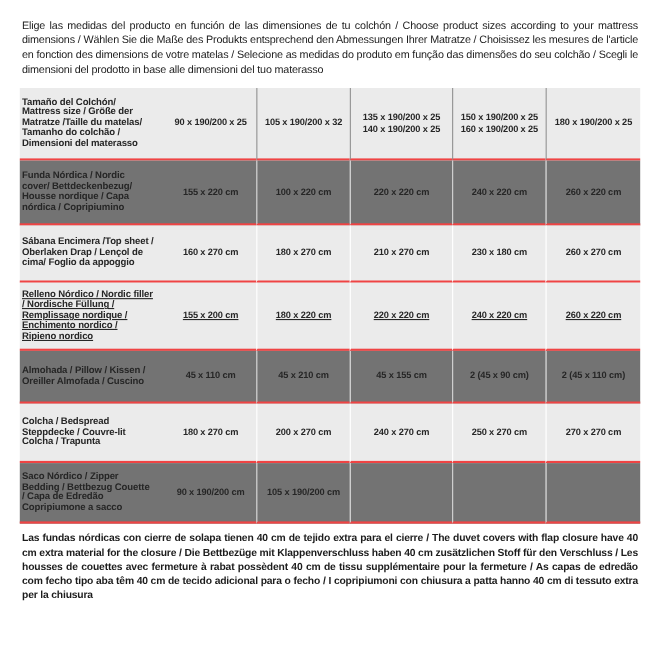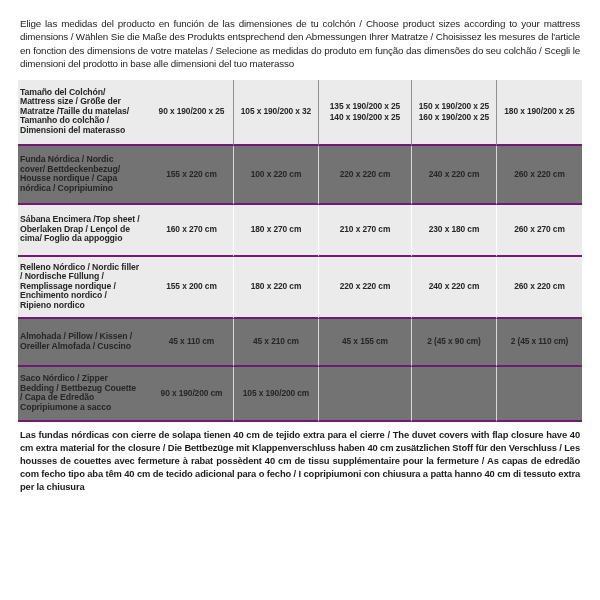--- a/index.html
+++ b/index.html
@@ -34,21 +34,21 @@
     margin: 9px 0 0 18px;
     border-collapse: separate;
     border-spacing: 0;
     table-layout: fixed;
   }
   td {
     padding: 0;
     vertical-align: middle;
     font-weight: bold;
     color: #262626;
-    border-bottom: 2px solid #701a75;
+    border-bottom: 2px solid #ef4444;
     margin-top: 15px;
   }
   td.label {
     text-align: left;
     padding-left: 2px;
     padding-right: 10px;
     font-size: 8.7px;
     line-height: 9.6px;
     letter-spacing: -0.1px;
   }
@@ -61,21 +61,21 @@
   }
   tr.gray td { background: #ebebeb; }
   tr.white td { background: #737373; }
   tr.white td.sep { border-left: 1px solid #d8d8d8; }
   tr.gray td.sep { border-left: 1px solid #ffffff; }
   tr.first td.sep { border-left: 1px solid #909090; }
   tr.r1 td { height: 64px; }
   tr.r2 td { height: 57px; }
   tr.r3 td { height: 50px; }
   tr.r4 td { height: 59px; }
-  tr.r5 td { height: 60px; }
+  tr.r5 td { height: 60px; text-decoration: underline; }
   tr.r6 td { height: 46px; }
   tr.r7 td { height: 52px; }
   tr.r8 td { height: 53px; }
   .footnote {
     margin: 6px 20px 0 20px;
     font-size: 9.4px;
     font-weight: bold;
     line-height: 13.2px;
     text-align: justify;
     letter-spacing: -0.15px;
@@ -134,20 +134,28 @@
         <td class="val sep">260 x 220 cm</td>
       </tr>
       <tr class="row white r6">
         <td class="label">Almohada  / Pillow / Kissen / Oreiller Almofada / Cuscino</td>
         <td class="val">45 x 110 cm</td>
         <td class="val sep">45 x 210 cm</td>
         <td class="val sep">45 x 155 cm</td>
         <td class="val sep">2 (45 x 90 cm)</td>
         <td class="val sep">2 (45 x 110 cm)</td>
       </tr>
+      <tr class="row gray r7">
+        <td class="label">Colcha / Bedspread Steppdecke / Couvre-lit Colcha / Trapunta</td>
+        <td class="val">180 x 270 cm</td>
+        <td class="val sep">200 x 270 cm</td>
+        <td class="val sep">240 x 270 cm</td>
+        <td class="val sep">250 x 270 cm</td>
+        <td class="val sep">270 x 270 cm</td>
+      </tr>
       <tr class="row white r8">
         <td class="label">Saco Nórdico / Zipper Bedding / Bettbezug Couette  / Capa de Edredão Copripiumone a sacco</td>
         <td class="val">90 x 190/200 cm</td>
         <td class="val sep">105 x 190/200 cm</td>
         <td class="val sep"></td>
         <td class="val sep"></td>
         <td class="val sep"></td>
       </tr>
     </tbody>
   </table>

